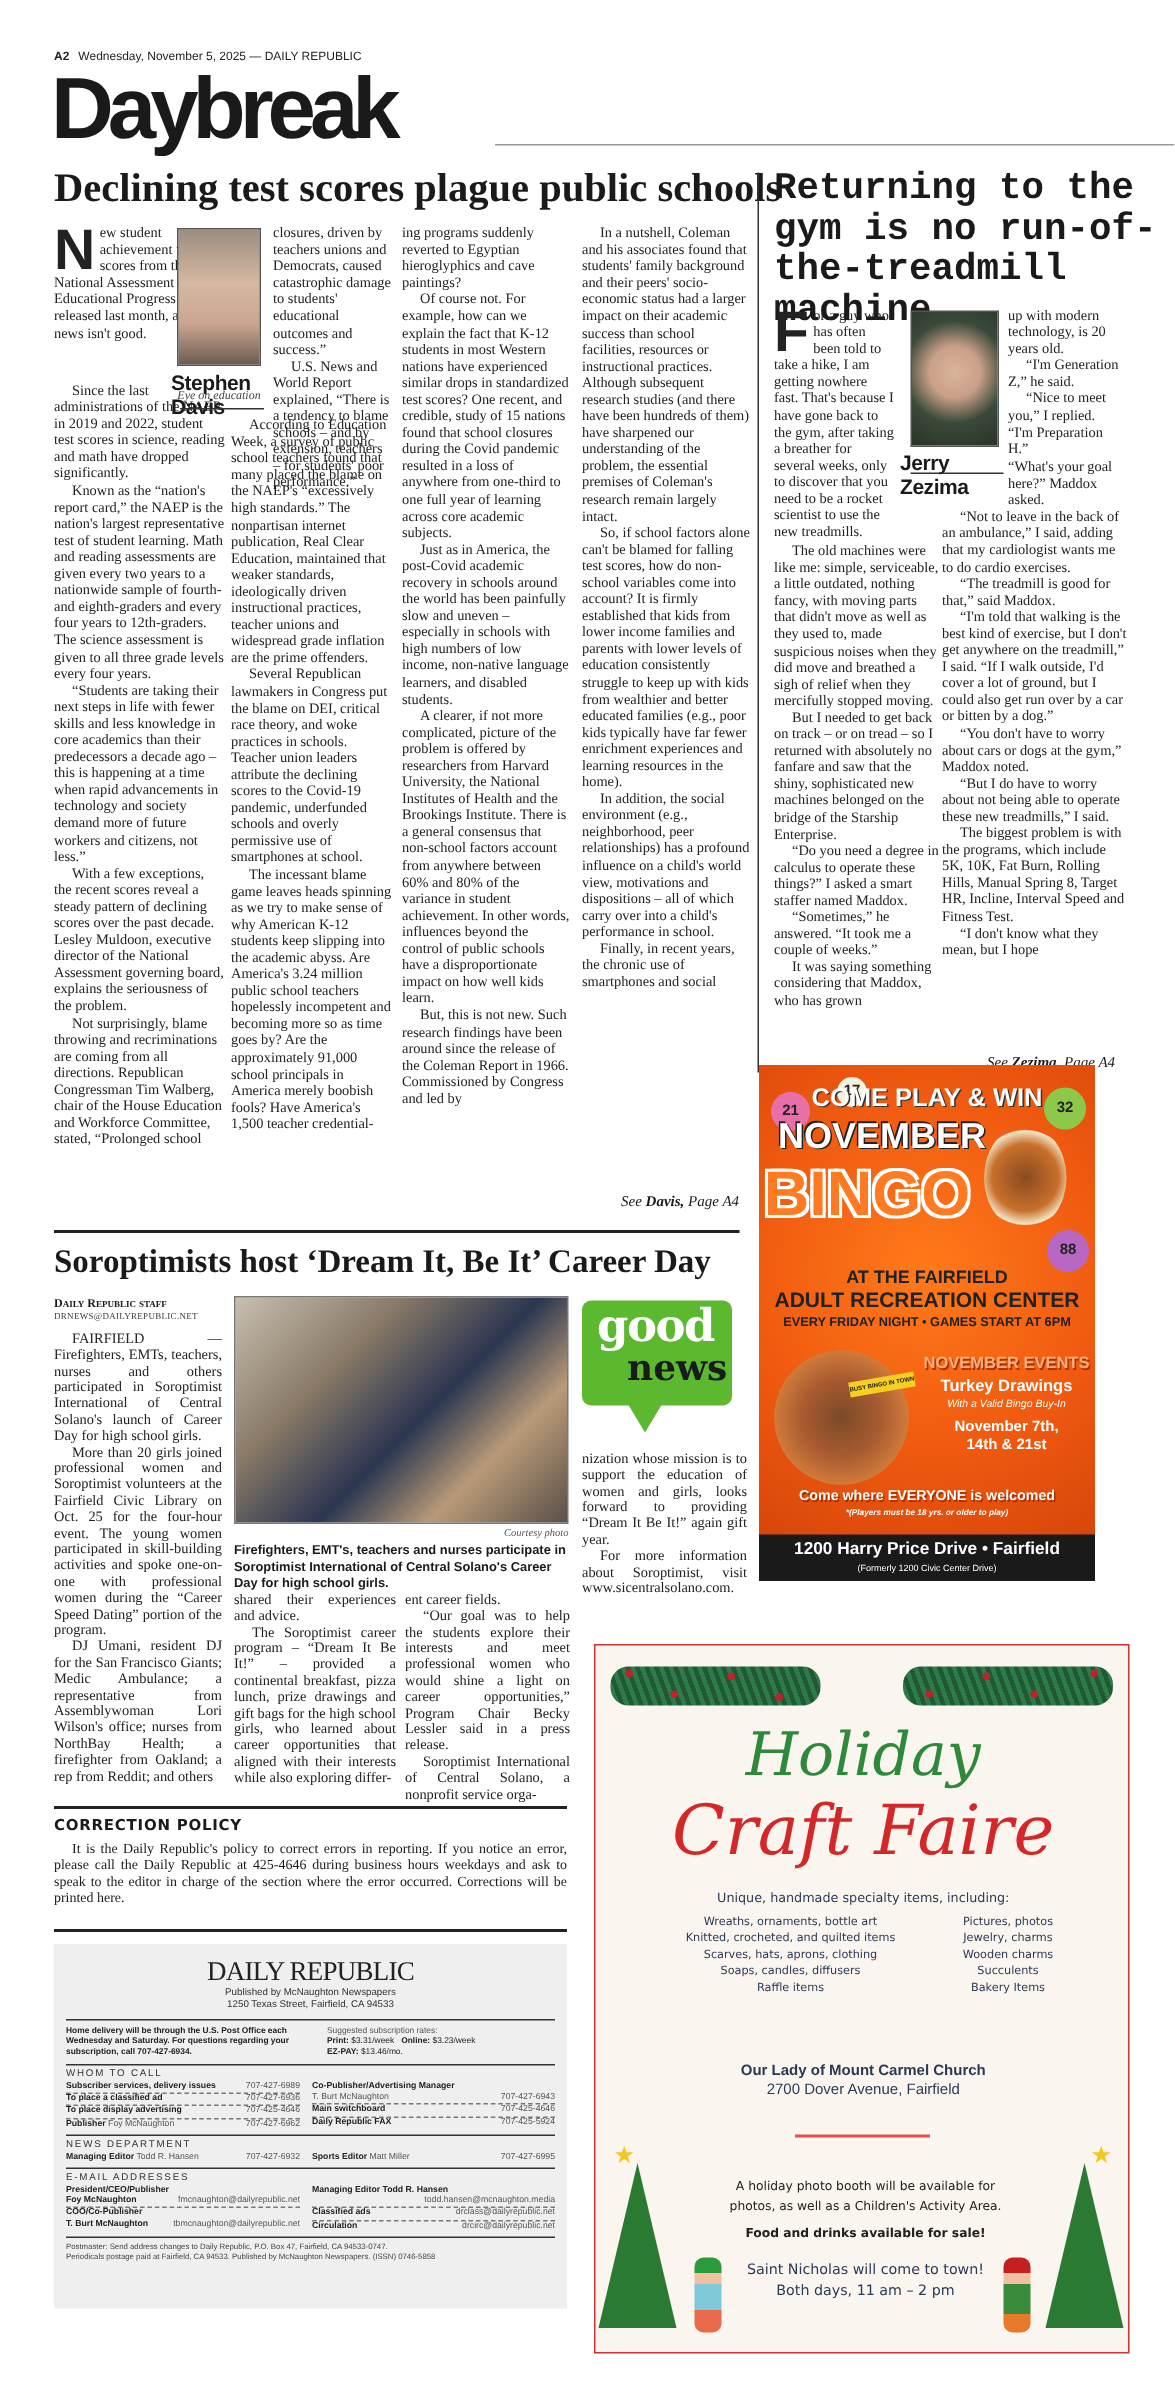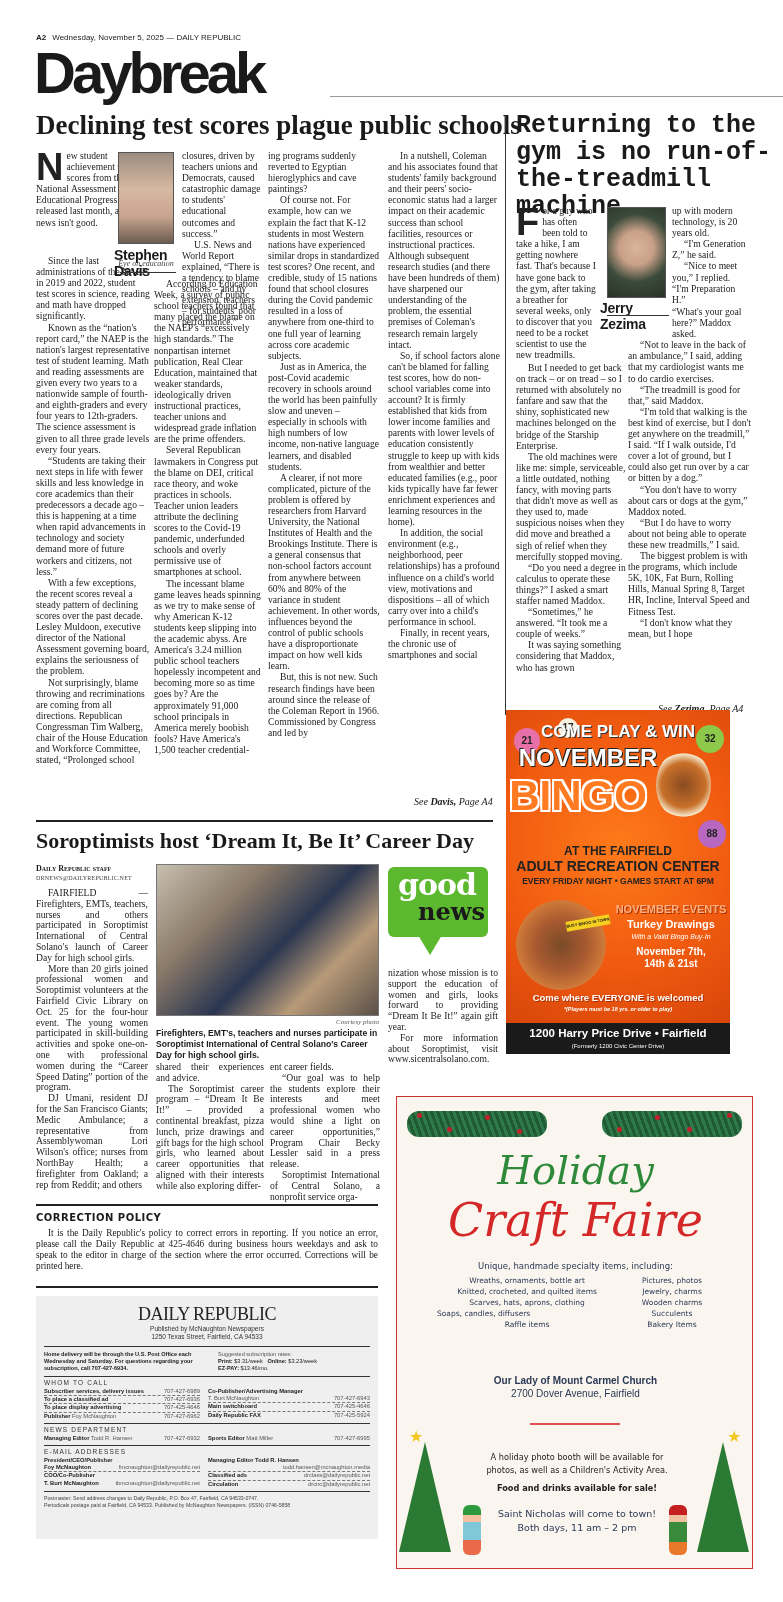--- a/index.html
+++ b/index.html
@@ -116,22 +116,22 @@
 </div>
 <div class="abs seeref" style="left:414px;top:796px"><span>See</span> <b>Davis,</b> <span>Page A4</span></div>
 
 <div class="abs vrule"></div>
 
 <h1 class="abs hl2">Returning to the gym is no run-of-the-treadmill machine</h1>
 <div class="abs col" style="left:516px;top:205px;width:80px">
   <p class="first"><span class="drop">F</span><span>or a guy who has often been told to take a hike, I am getting nowhere fast. That's because I have gone back to the gym, after taking a breather for several weeks, only to discover that you need to be a rocket scientist to use the new treadmills.</span></p>
 </div>
 <div class="abs col" style="left:516px;top:362px;width:110px">
+  <p>The old machines were like me: simple, serviceable, a little outdated, nothing fancy, with moving parts that didn't move as well as they used to, made suspicious noises when they did move and breathed a sigh of relief when they mercifully stopped moving.</p>
   <p>But I needed to get back on track – or on tread – so I returned with absolutely no fanfare and saw that the shiny, sophisticated new machines belonged on the bridge of the Starship Enterprise.</p>
-  <p>The old machines were like me: simple, serviceable, a little outdated, nothing fancy, with moving parts that didn't move as well as they used to, made suspicious noises when they did move and breathed a sigh of relief when they mercifully stopped moving.</p>
   <p>“Do you need a degree in calculus to operate these things?” I asked a smart staffer named Maddox.</p>
   <p>“Sometimes,” he answered. “It took me a couple of weeks.”</p>
   <p>It was saying something considering that Maddox, who has grown</p>
 </div>
 <div class="abs mug2" style="left:607px;top:207px;width:59px;height:91px"></div>
 <div class="abs sig" style="left:600px;top:300px;width:66px">Jerry Zezima</div>
 <div class="abs" style="left:607px;top:315px;width:62px;height:1px;background:#333"></div>
 <div class="abs col" style="left:672px;top:205px;width:76px">
   <p class="first">up with modern technology, is 20 years old.</p>
   <p>“I'm Generation Z,” he said.</p>
@@ -222,21 +222,21 @@
     <span class="berry" style="left:258px;top:18px"></span>
     <span class="berry" style="left:290px;top:30px"></span>
     <span class="berry" style="left:330px;top:16px"></span>
   <div class="abs craft-t1" style="left:0;top:50px;width:357px">Holiday</div>
   <div class="abs craft-t2" style="left:0;top:96px;width:357px">Craft Faire</div>
   <div class="abs craft-sub" style="left:0;top:164px;width:357px">Unique, handmade specialty items, including:</div>
   <div class="abs craft-list" style="left:40px;top:178px;width:180px">
     <div style="text-align:center">Wreaths, ornaments, bottle art</div>
     <div style="text-align:center">Knitted, crocheted, and quilted items</div>
     <div style="text-align:center">Scarves, hats, aprons, clothing</div>
-    <div style="text-align:left">Soaps, candles, diffusers</div>
+    <div style="text-align:center">Soaps, candles, diffusers</div>
     <div style="text-align:center">Raffle items</div>
   </div>
   <div class="abs craft-list" style="left:225px;top:178px;width:100px">
     <div style="text-align:center">Pictures, photos</div>
     <div style="text-align:center">Jewelry, charms</div>
     <div style="text-align:center">Wooden charms</div>
     <div style="text-align:center">Succulents</div>
     <div style="text-align:center">Bakery Items</div>
   </div>
   <div class="abs craft-loc" style="left:0;top:278px;width:357px;font-weight:bold;font-size:10px">Our Lady of Mount Carmel Church</div>

